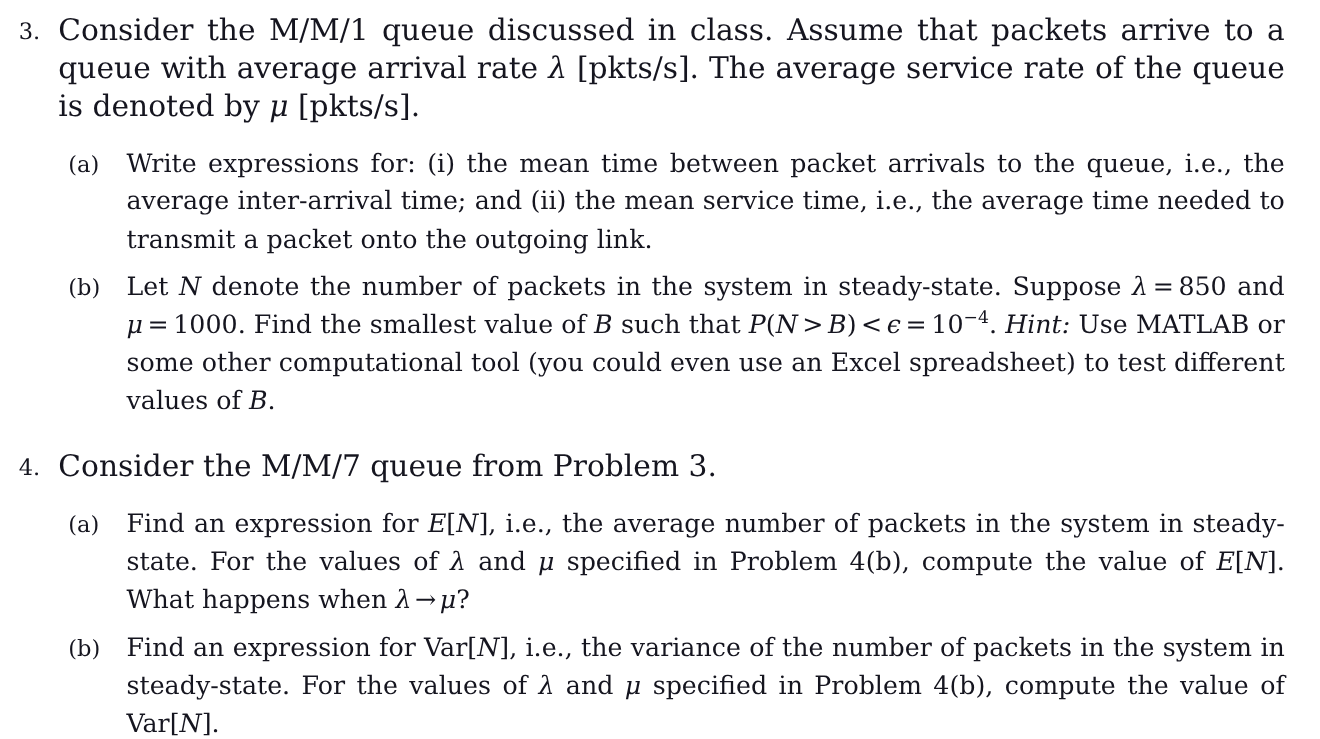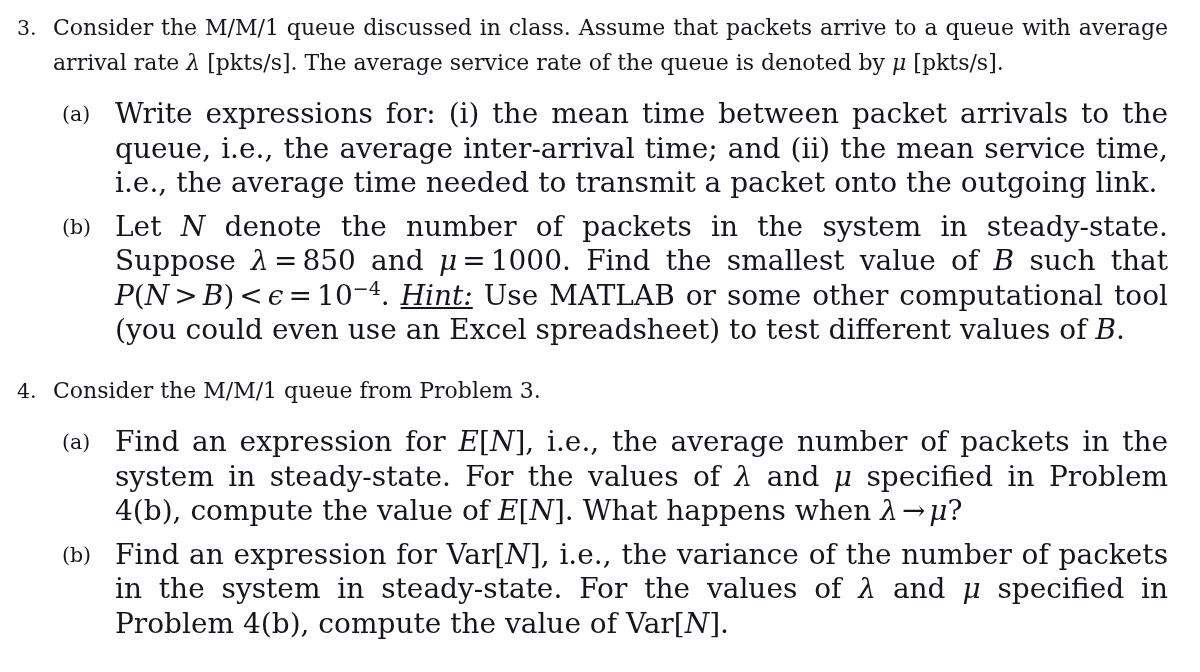--- a/index.html
+++ b/index.html
@@ -32,21 +32,21 @@
     position: absolute;
     left: 17px;
     top: 0;
     width: 34px;
     text-align: left;
     font-size: 20.5px;
     line-height: 34.5px;
     white-space: nowrap;
   }
   .problem > .body {
-    font-size: 22px;
+    font-size: 27px;
     line-height: 34.5px;
     text-align: justify;
     text-justify: inter-word;
     hyphens: none;
   }
 
   
   .subitem {
     position: relative;
     padding-left: 62px;
@@ -57,21 +57,21 @@
     position: absolute;
     left: 9px;
     top: 0;
     width: 48px;
     text-align: left;
     font-size: 20.5px;
     line-height: 34.5px;
     white-space: nowrap;
   }
   .subitem > .body {
-    font-size: 28px;
+    font-size: 23px;
     line-height: 34.5px;
     text-align: justify;
     text-justify: inter-word;
     hyphens: none;
   }
   .sublist {
     padding-left: 53px;
     box-sizing: border-box;
   }
 
@@ -97,21 +97,20 @@
     padding: 0 0.18em;
   }
   .mnum { font-style: normal; margin-top: 40px; }
   .sup {
     font-size: 0.68em;
     vertical-align: 0.52em;
     line-height: 0;
   }
   .hintem {
     font-style: italic;
-    text-decoration: underline;
   }
   .arrow { padding: 0 0.14em; }
   .nowrap { white-space: nowrap; }
 </style>
 </head>
 <body>
 
 <div class="page">
 
   <div class="pad-top"></div>
@@ -136,21 +135,21 @@
       <div class="marker">(b)</div>
       <div class="body"><span>Let </span><span class="mi">N</span><span> denote the number of packets in the system in steady-state.  Suppose </span><span class="nowrap"><span class="mgreek">λ</span><span class="mop">=</span><span class="mnum">850</span></span><span> and </span><span class="nowrap"><span class="mgreek">μ</span><span class="mop">=</span><span class="mnum">1000</span></span><span>.  Find the smallest value of </span><span class="mi">B</span><span> such that </span><span class="nowrap"><span class="mi">P</span><span class="mup">(</span><span class="mi">N</span><span class="mop">&gt;</span><span class="mi">B</span><span class="mup">)</span><span class="mop">&lt;</span><span class="mgreek">ϵ</span><span class="mop">=</span><span class="mnum">10</span><span class="sup mnum">−4</span></span><span>.  </span><span class="hintem">Hint:</span><span> Use MATLAB or some other computational tool (you could even use an Excel spreadsheet) to test different values of </span><span class="mi">B</span><span>.</span></div>
     </div>
 
   </div>
 
   <div class="gap-section"></div>
 
   <div class="problem">
     <div class="marker">4.</div>
-    <div class="body">Consider the M/M/1 queue from Problem 3.</div>
+    <div class="body">Consider the M/M/7 queue from Problem 3.</div>
   </div>
 
   <div class="gap-problem"></div>
 
   <div class="sublist">
 
     <div class="subitem">
       <div class="marker">(a)</div>
       <div class="body"><span>Find an expression for </span><span class="nowrap"><span class="mi">E</span><span class="mup">[</span><span class="mi">N</span><span class="mup">]</span></span><span>, i.e., the average number of packets in the system in steady-state.  For the values of </span><span class="mgreek">λ</span><span> and </span><span class="mgreek">μ</span><span> specified in Problem 4(b), compute the value of </span><span class="nowrap"><span class="mi">E</span><span class="mup">[</span><span class="mi">N</span><span class="mup">]</span></span><span>.  What happens when </span><span class="nowrap"><span class="mgreek">λ</span><span class="arrow">→</span><span class="mgreek">μ</span></span><span>?</span></div>
     </div>

